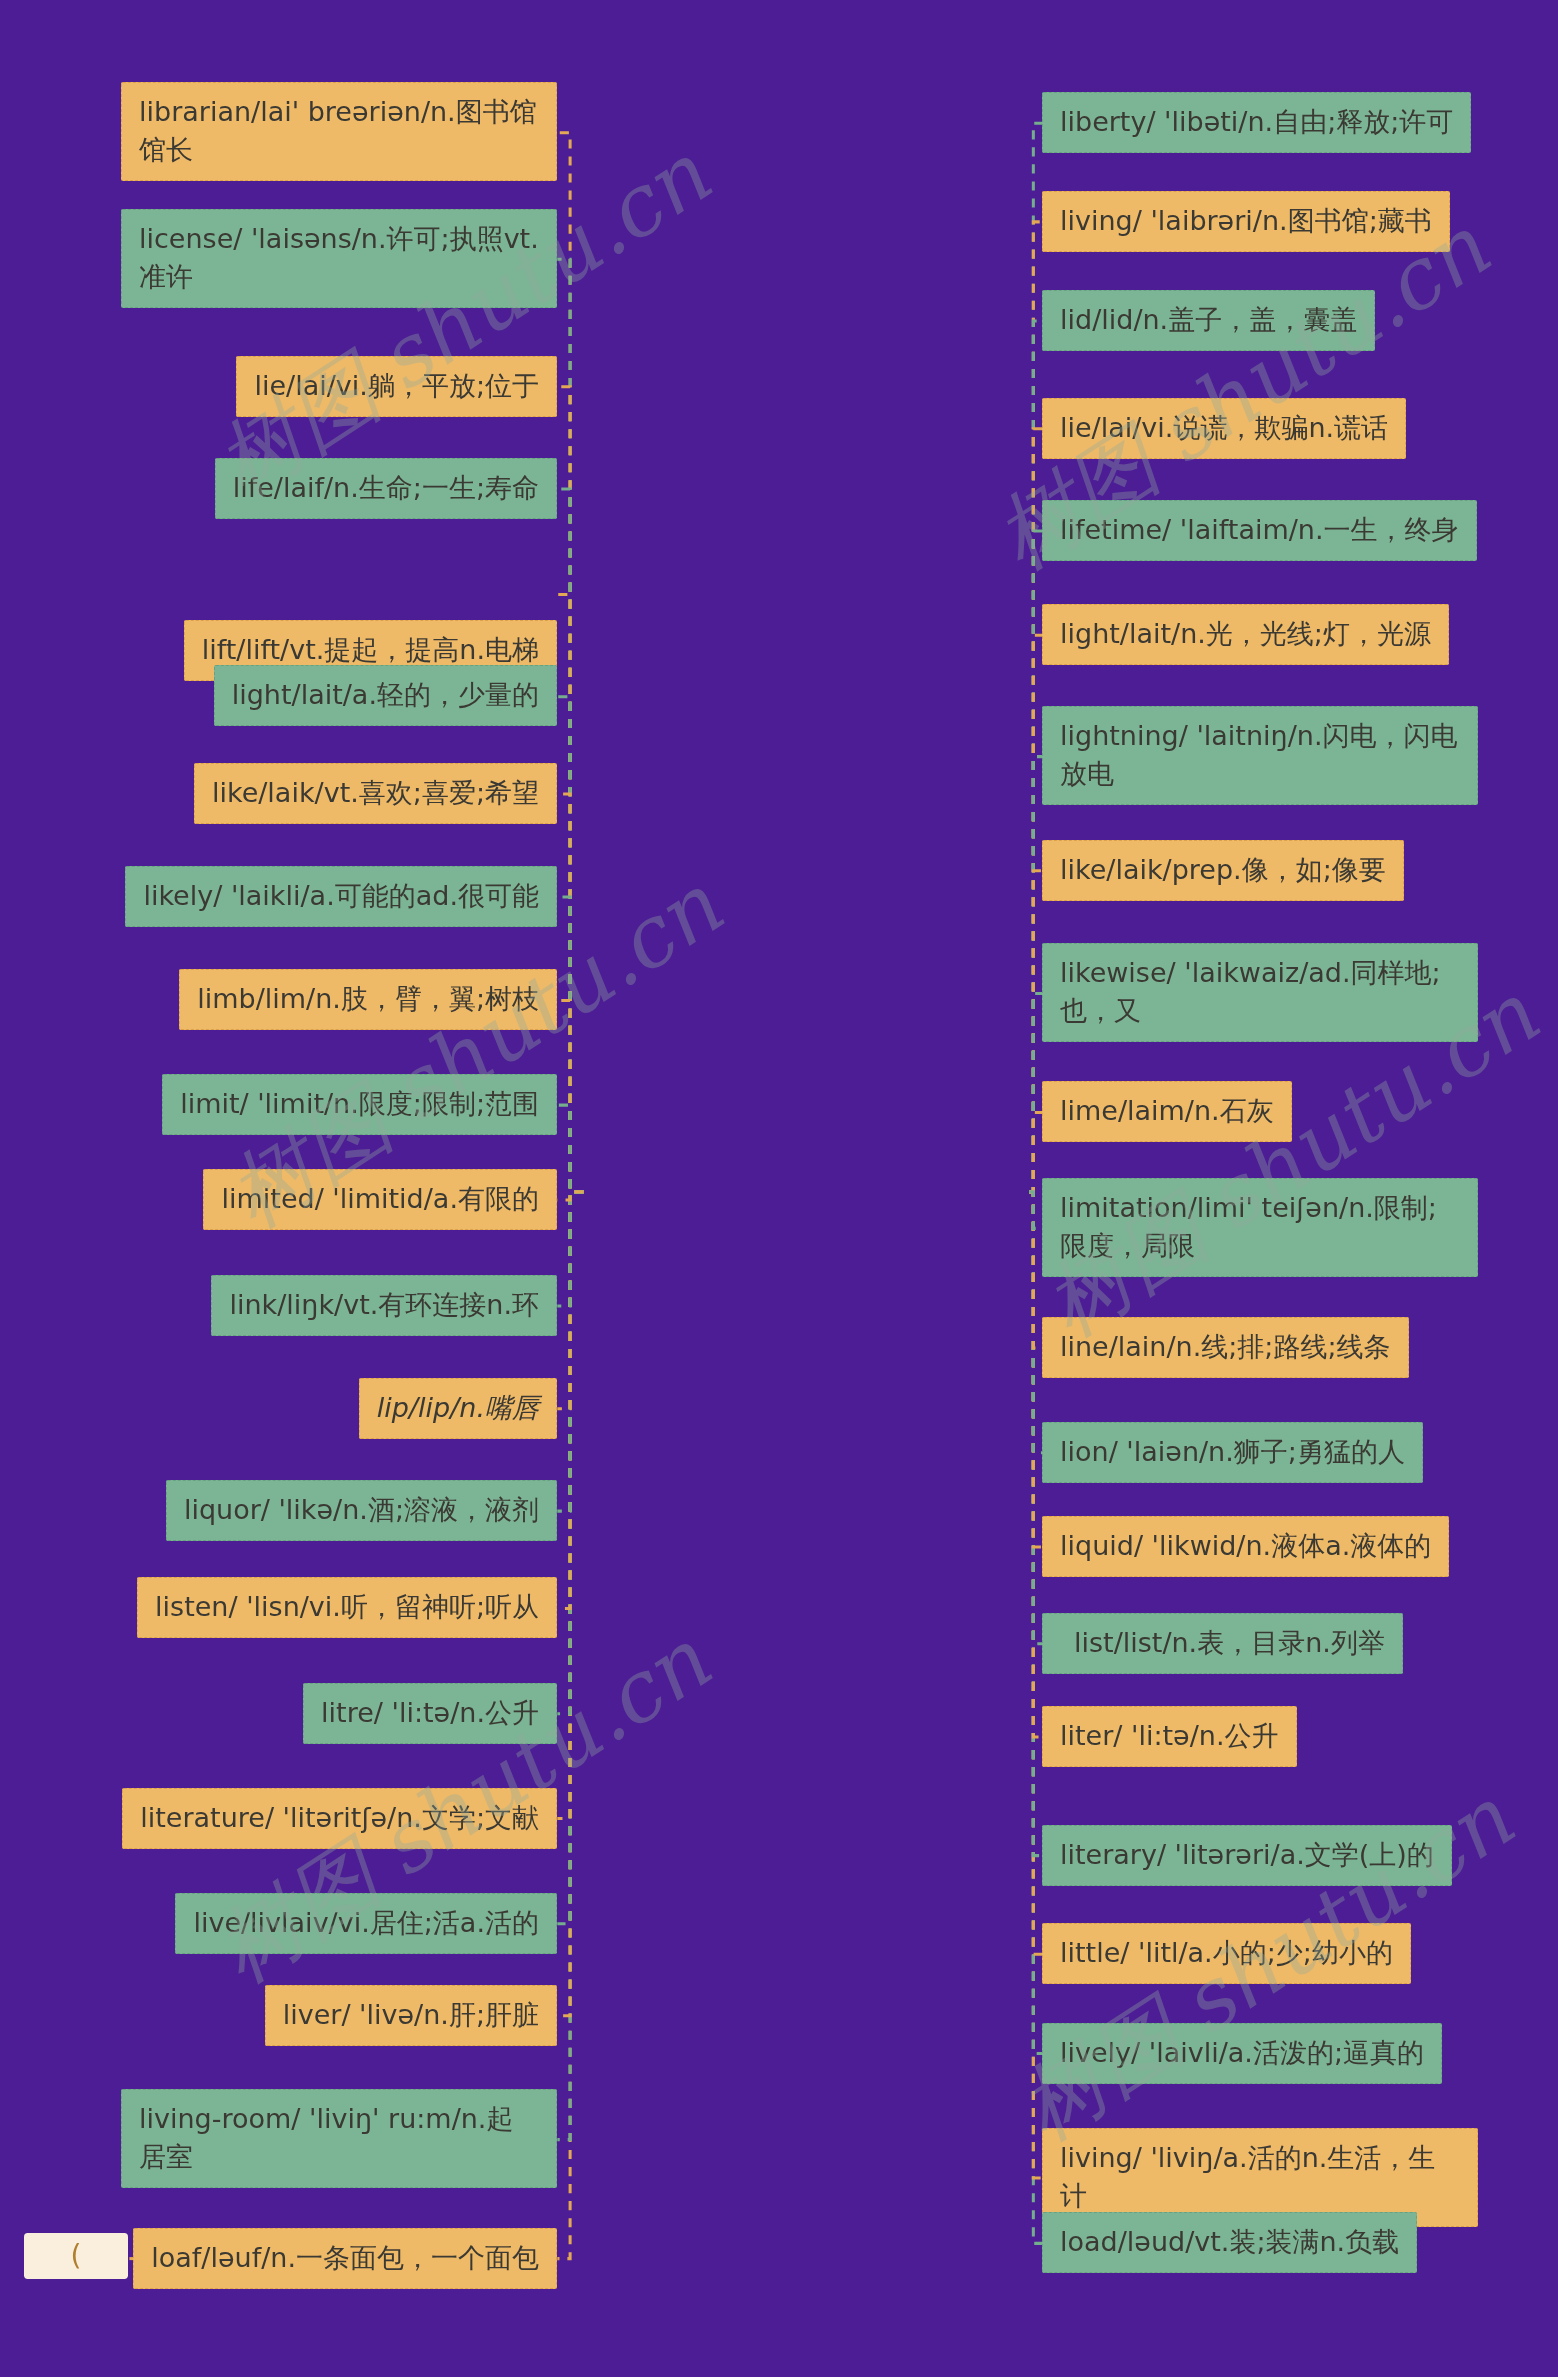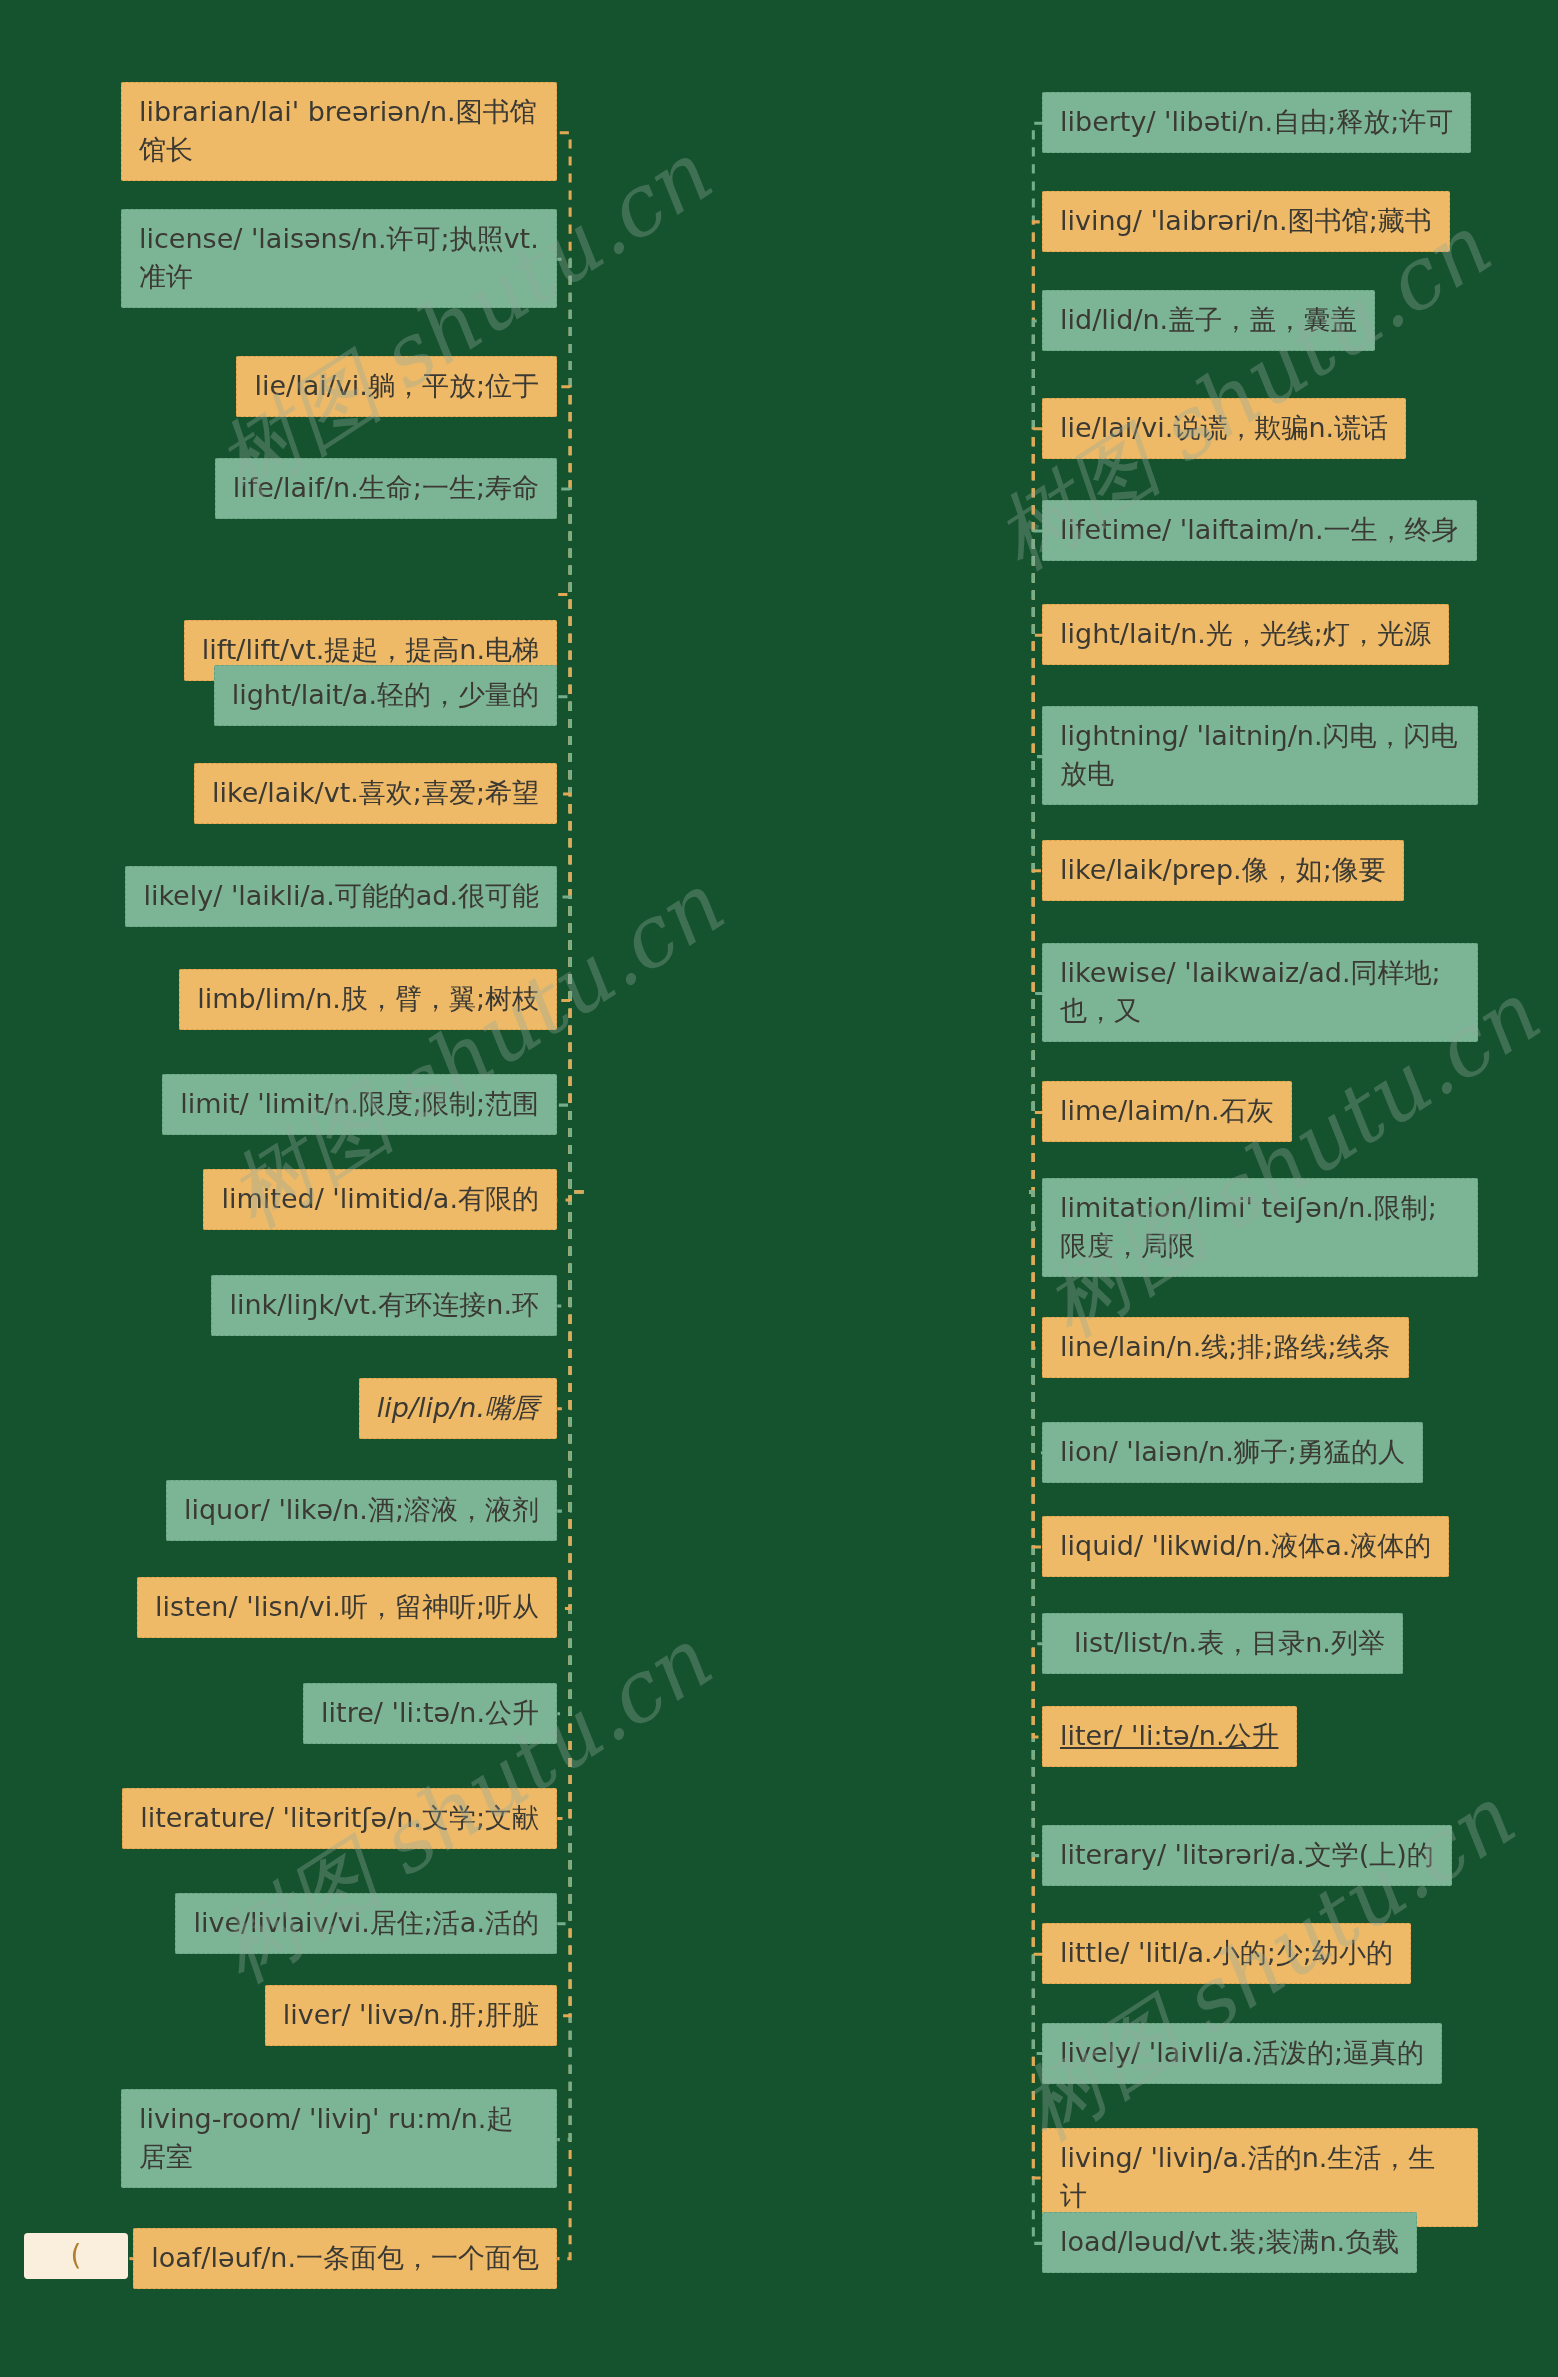--- a/index.html
+++ b/index.html
@@ -1,17 +1,17 @@
 <!DOCTYPE html>
 <html style="font-size:9.7px"><head>
 <meta charset="utf-8">
 <style>
   html,body{margin:0;padding:0;}
   body{font-family:"DejaVu Sans","Liberation Sans",sans-serif;}
-  .canvas{position:relative;width:1559px;height:2377px;background:#14532d;overflow:hidden;}
+  .canvas{position:relative;width:1559px;height:2377px;background:#4c1d95;overflow:hidden;}
 
   
   #connectors{position:absolute;left:0;top:0;width:1559px;height:2377px;z-index:1;}
 
   
   .node{
     position:absolute;box-sizing:border-box;z-index:2;
     max-width:436px;padding:10.4px 17px;
     font-size:27px;line-height:38px;color:#3b3933;
     border:1.8px dashed transparent;border-radius:1.8px;
@@ -201,21 +201,21 @@
   </div>
       <div class="node right green" style="top: 1422px;">
     <span class="node-label">lion/ 'laiən/n.狮子;勇猛的人</span>
   </div>
       <div class="node right orange" style="top: 1516px;">
     <span class="node-label">liquid/ 'likwid/n.液体a.液体的</span>
   </div>
       <div class="node right green" style="top: 1613px; padding-left: 31px;">
     <span class="node-label">list/list/n.表，目录n.列举</span>
   </div>
-      <div class="node right orange" style="top: 1706px; text-decoration: underline;">
+      <div class="node right orange" style="top: 1706px;">
     <span class="node-label">liter/ 'li:tə/n.公升</span>
   </div>
       <div class="node right green" style="top: 1825px;">
     <span class="node-label">literary/ 'litərəri/a.文学(上)的</span>
   </div>
       <div class="node right orange" style="top: 1923px;">
     <span class="node-label">little/ 'litl/a.小的;少;幼小的</span>
   </div>
       <div class="node right green" style="top: 2023px;">
     <span class="node-label">lively/ 'laivli/a.活泼的;逼真的</span>

